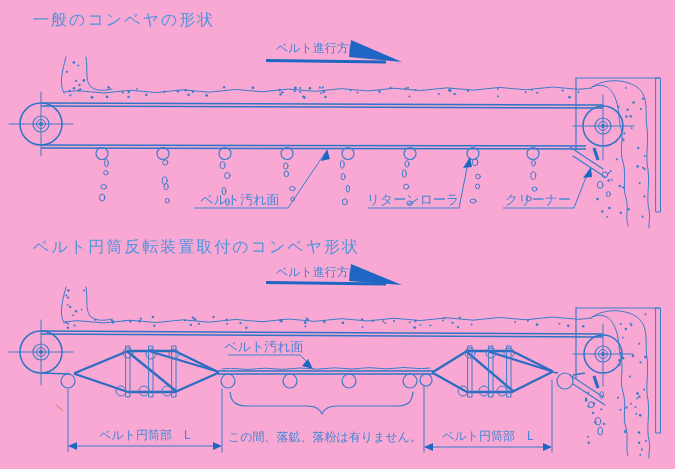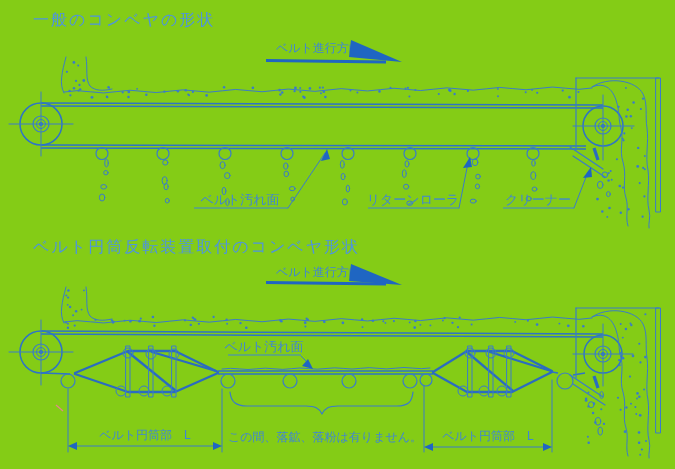--- a/index.html
+++ b/index.html
@@ -1,17 +1,17 @@
 <!DOCTYPE html>
 <html><head>
 <meta charset="utf-8">
 <style>
   html,body{margin:0;padding:0;background:#e8e8e6;}
   #page{
-    position:relative;width:675px;height:469px;background:#84cc16;
+    position:relative;width:675px;height:469px;background:#f9a8d4;
     font-family:"Liberation Sans",sans-serif;overflow:hidden;
   }
   svg{display:block}
   text{fill:#4289d6;font-family:"Liberation Sans",sans-serif;}
   .title{font-size:16px;letter-spacing:2px;fill:#4e95dc;}
   .lbl{font-size:13px;fill:#3f86d4;}
   .sm{font-size:12px;fill:#3f86d4;}
   .ln{stroke:#3a7cc8;fill:none;stroke-width:1.2;stroke-linecap:round;stroke-linejoin:round;}
   .thin{stroke-width:1;}
   .belt{stroke:#2e74c6;fill:none;stroke-width:1.5;}

